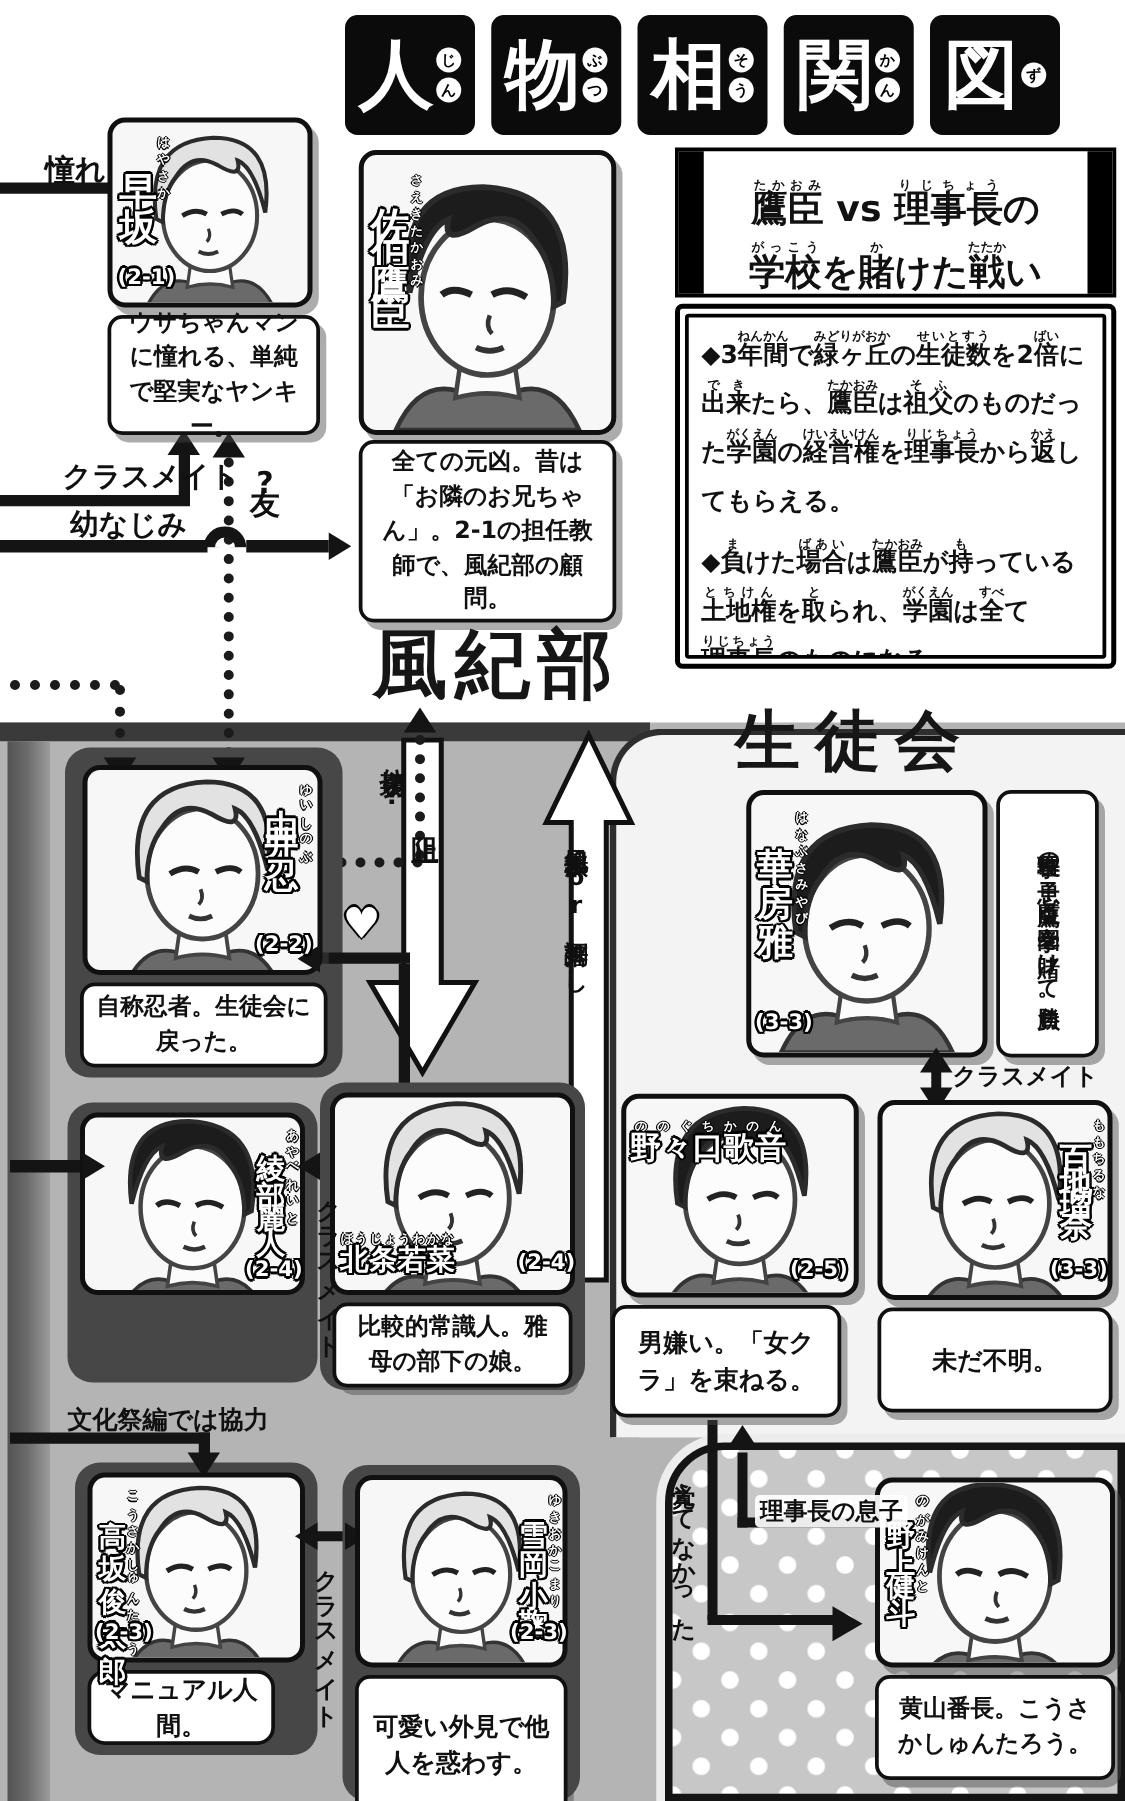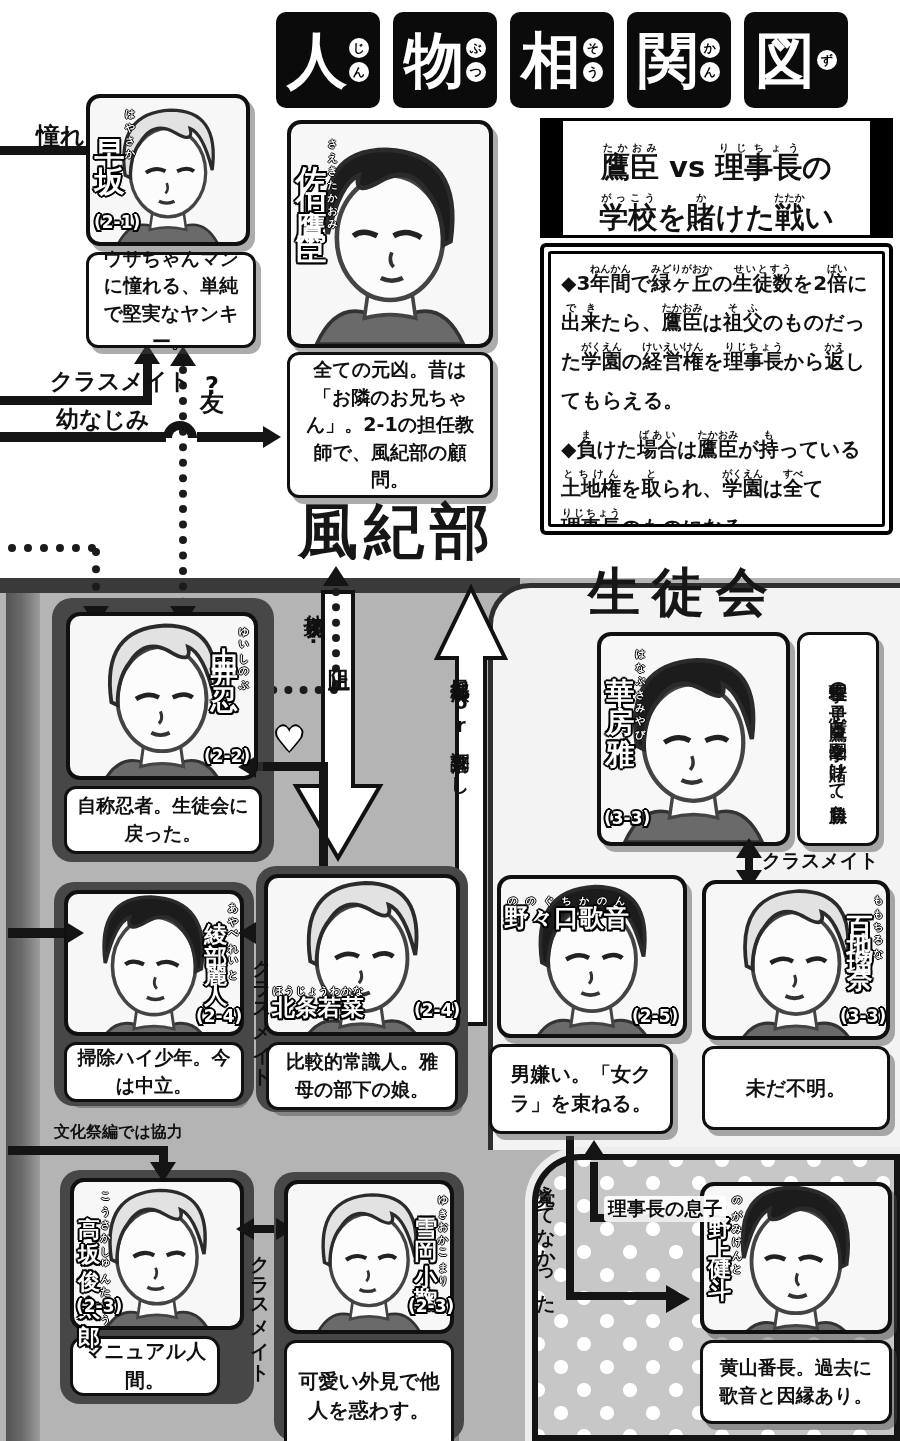--- a/index.html
+++ b/index.html
@@ -263,41 +263,40 @@
   <div class="desc" style="left:489px;top:1044px;width:184px;height:90px;font-size:20px;">男嫌い。「女クラ」を束ねる。</div>
 
   <div class="frame" style="left:54px;top:882px;width:200px;height:224px;"></div>
   <div class="photo" style="left:64px;top:890px;width:180px;height:146px;">
     <svg class="portrait p-dark flip">
         <use href="#portrait-sym"></use>
       </svg>
   </div>
   <div class="name-v outl" style="left:204px;top:896px;font-size:23px;"><ruby>綾部麗人<rt>あやべれいと</rt></ruby></div>
   <div class="cls outl" style="left:196px;top:1006px;">(2-4)</div>
-  <div class="desc" style="left:64px;top:1042px;width:180px;height:60px;font-size:19px;">掃除ハイ少年。今は中立。</div>
 
   <div class="ln" style="left:8px;top:928px;width:58px;height:10px;"></div>
   <div class="tri right" style="left:66px;top:922px;"></div>
 
   <div class="ln" style="left:254px;top:929px;width:26px;height:8px;"></div>
   <div class="tri left" style="left:238px;top:922px;"></div>
   <div class="tri right" style="left:278px;top:922px;"></div>
   <div class="lbl lbl-v" style="left:250px;top:946px;font-size:19px;">クラスメイト</div>
 
   <div class="frame" style="left:256px;top:866px;width:212px;height:246px;"></div>
   <div class="photo" style="left:264px;top:874px;width:196px;height:162px;">
     <svg class="portrait p-light">
         <use href="#portrait-sym"></use>
       </svg>
   </div>
   <div class="name-h outl" style="left:272px;top:986px;font-size:23px;"><ruby>北条若菜<rt>ほうじょうわかな</rt></ruby></div>
   <div class="cls outl" style="left:414px;top:1000px;">(2-4)</div>
   <div class="desc" style="left:266px;top:1042px;width:192px;height:68px;font-size:19px;">比較的常識人。雅母の部下の娘。</div>
 
-  <div class="lbl" style="left:54px;top:1122px;font-size:16px;">文化祭編では協力</div>
+  <div class="lbl" style="left:54px;top:1122px;font-size:20px;">文化祭編では協力</div>
   <div class="ln" style="left:8px;top:1146px;width:160px;height:9px;"></div>
   <div class="ln" style="left:159px;top:1146px;width:9px;height:20px;"></div>
   <div class="tri down" style="left:150px;top:1162px;"></div>
 
   <div class="frame" style="left:60px;top:1170px;width:194px;height:234px;"></div>
   <div class="photo" style="left:70px;top:1178px;width:174px;height:152px;">
     <svg class="portrait p-light">
         <use href="#portrait-sym"></use>
       </svg>
   </div>
@@ -329,15 +328,15 @@
   <div class="ln" style="left:590px;top:1214px;width:110px;height:8px;"></div>
   <div class="tri up" style="left:581px;top:1140px;"></div>
   <div class="lbl shiawase-lbl" style="left:604px;top:1196px;font-size:19px;">理事長の息子</div>
 
   <div class="photo" style="left:700px;top:1182px;width:192px;height:152px;">
     <svg class="portrait p-dark flip">
         <use href="#portrait-sym"></use>
       </svg>
   </div>
   <div class="name-v outl" style="left:708px;top:1190px;font-size:23px;"><ruby>野上健斗<rt>のがみけんと</rt></ruby></div>
-  <div class="desc" style="left:700px;top:1340px;width:192px;height:84px;font-size:19px;">黄山番長。過去に歌音と因縁あり。</div>
+  <div class="desc" style="left:700px;top:1340px;width:192px;height:84px;font-size:19px;">黄山番長。こうさかしゅんたろう。</div>
 
 </div>
 
 </body></html>

